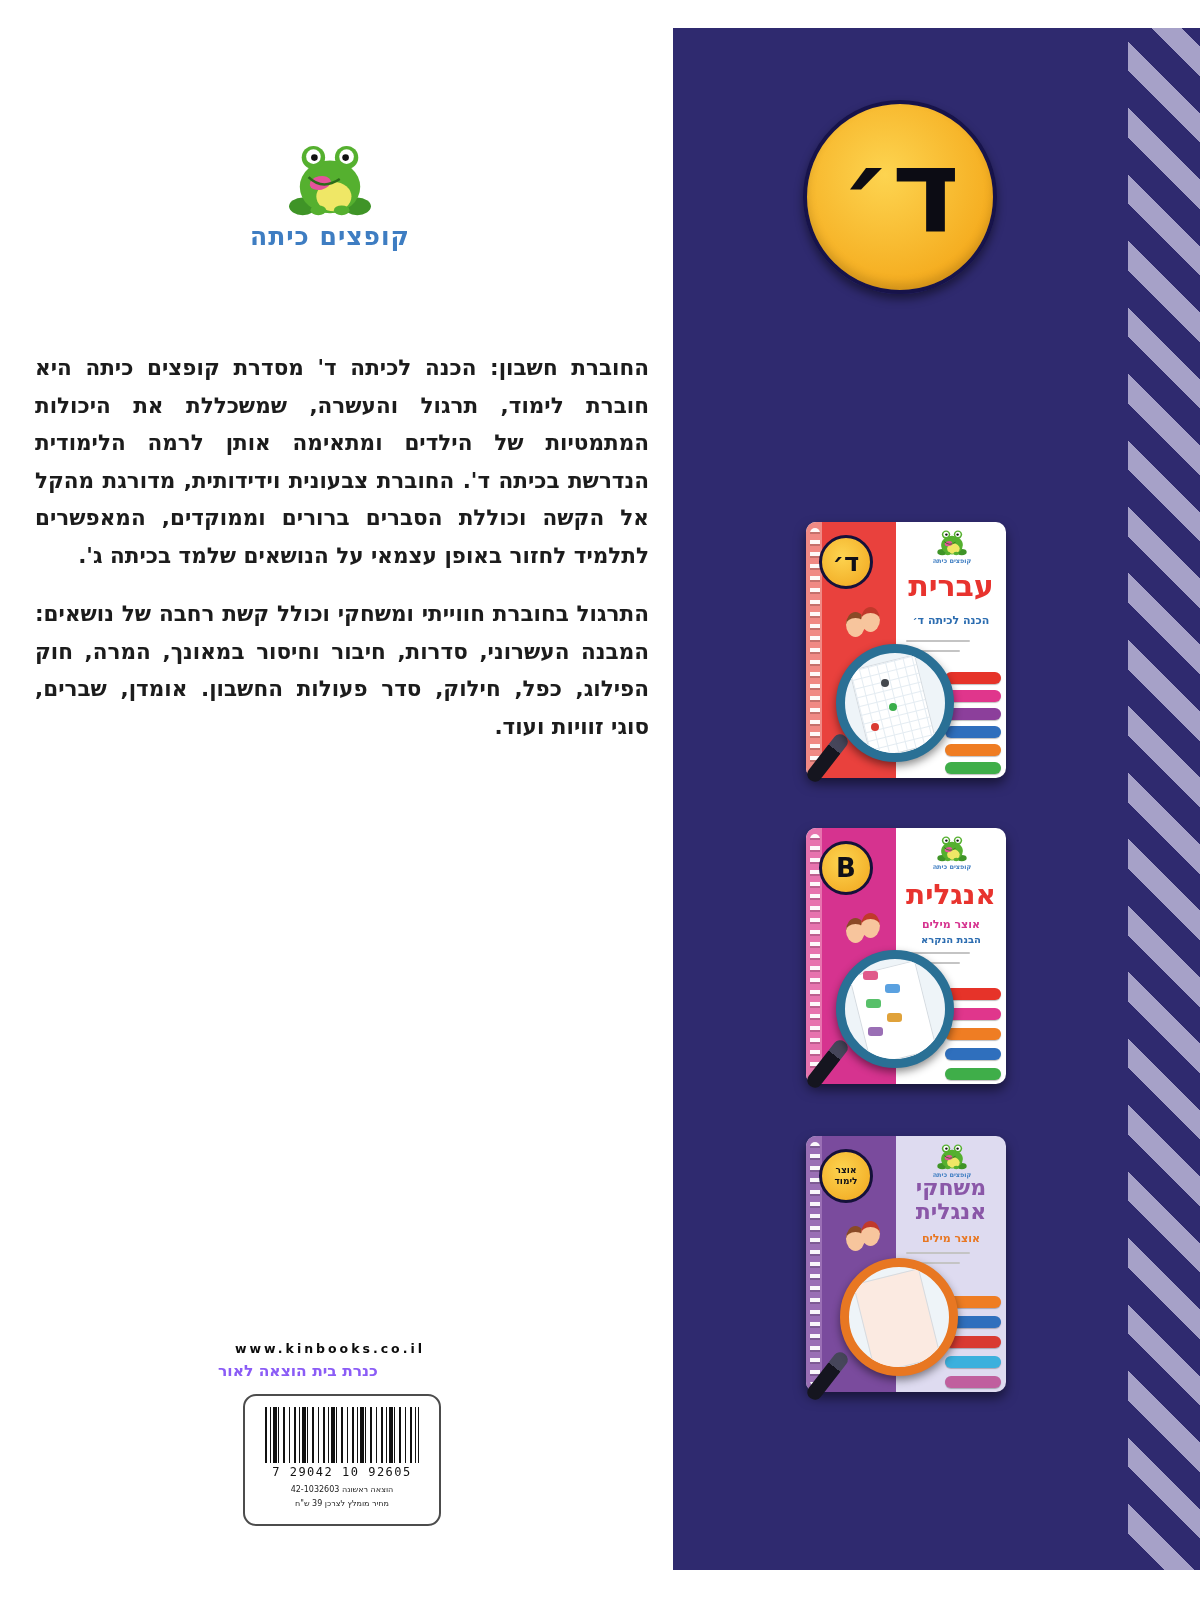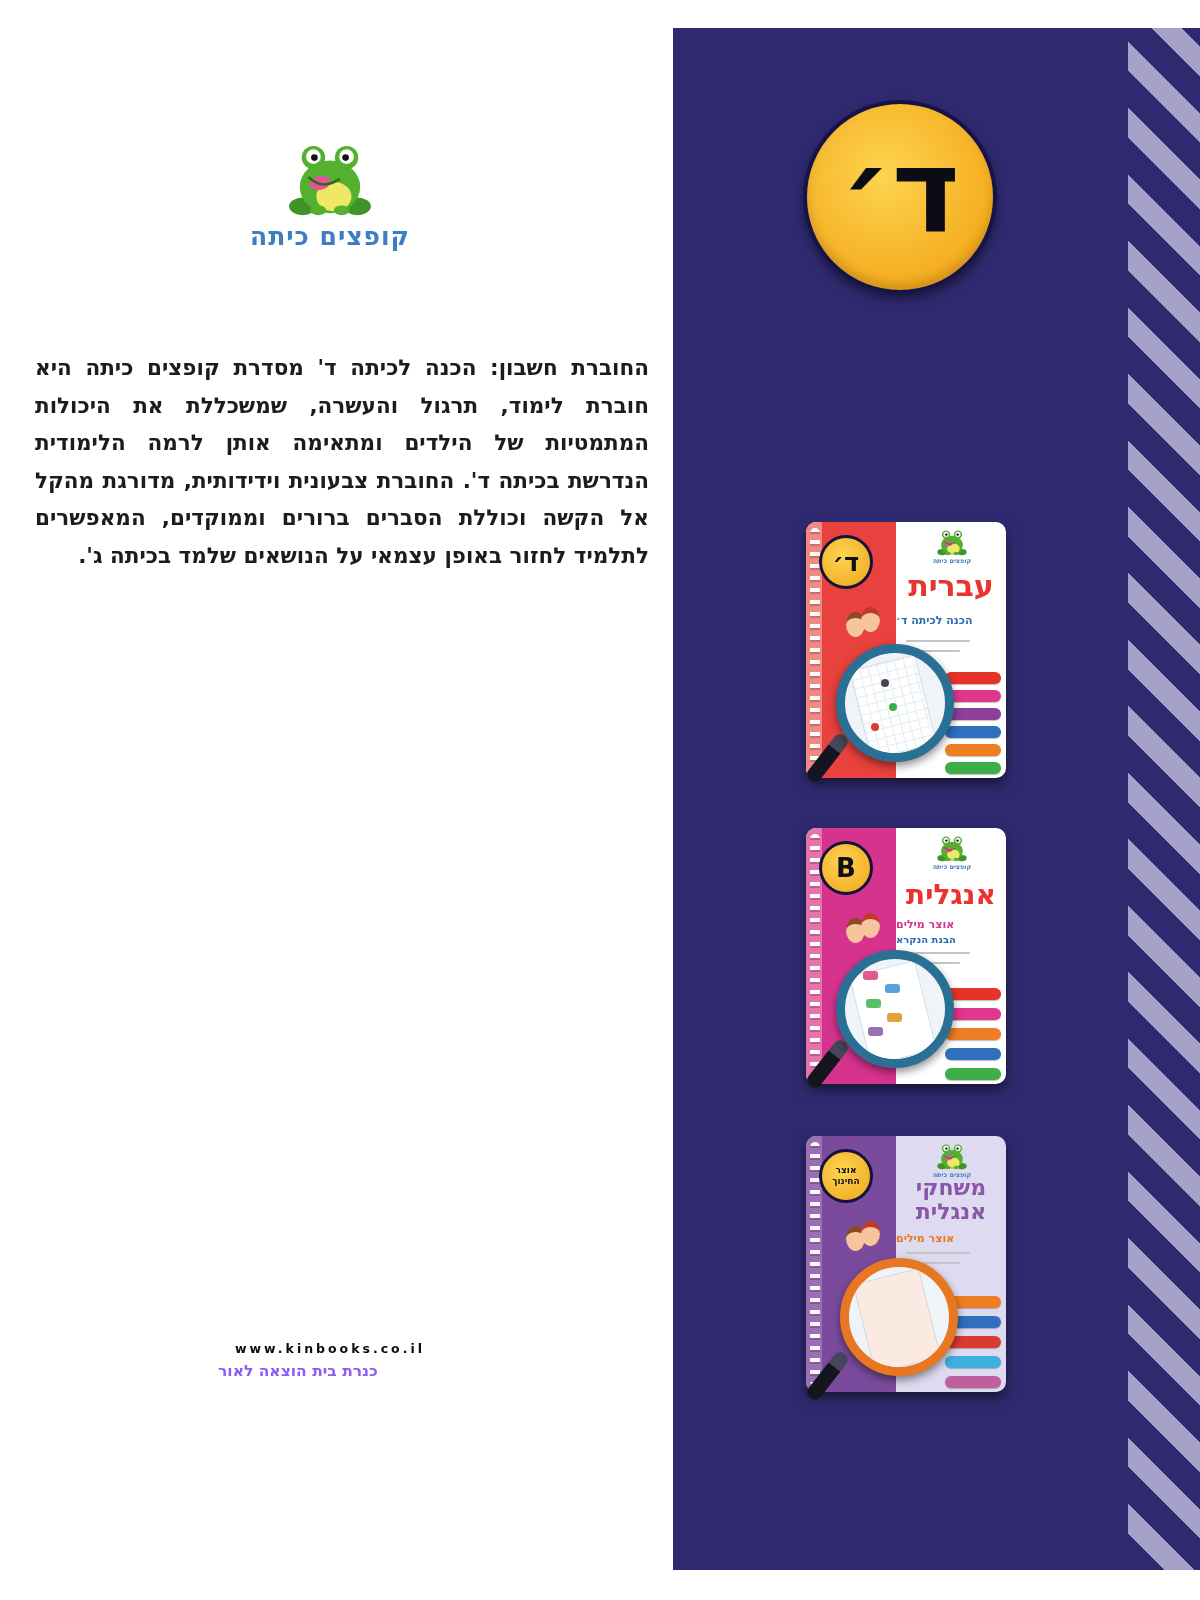--- a/index.html
+++ b/index.html
@@ -69,21 +69,21 @@
   .b3 .badge{font-size:9px;line-height:1.2;direction:rtl;}
 
   .mini-logo{position:absolute;right:14px;top:7px;width:80px;text-align:center;z-index:2;}
   .mini-logo svg{width:38px;height:28px;display:block;margin:0 auto;}
   .mini-label{font-size:6.5px;font-weight:bold;color:#3e7dc2;direction:rtl;}
 
   .title{position:absolute;right:0;width:55%;text-align:center;font-weight:bold;direction:rtl;z-index:2;}
   .b1 .title{top:46px;font-size:30px;color:#e8332e;}
   .b2 .title{top:50px;font-size:28px;color:#e8332e;}
   .b3 .title{top:40px;font-size:22px;line-height:24px;color:#8a57a8;}
-  .sub{position:absolute;right:0;width:55%;text-align:left;font-weight:bold;direction:rtl;z-index:2;}
+  .sub{position:absolute;right:0;width:55%;text-align:center;font-weight:bold;direction:rtl;z-index:2;}
   .b1 .sub.s1{top:92px;font-size:11px;color:#2b6cb0;}
   .b2 .sub.s1{top:90px;font-size:11px;color:#d6338f;}
   .b2 .sub.s2{top:106px;font-size:10px;color:#2b6cb0;}
   .b3 .sub.s1{top:96px;font-size:11px;color:#e87722;}
   .gray-line{position:absolute;height:2px;background:#c4c4c4;border-radius:1px;z-index:2;}
 
   .pills{position:absolute;right:5px;width:56px;display:flex;flex-direction:column;z-index:2;}
   .b1 .pills{top:150px;gap:6px;}
   .b2 .pills,.b3 .pills{top:160px;gap:8px;}
   .pill{height:12px;border-radius:6px;box-shadow:0 1px 1px rgba(0,0,0,.25);}
@@ -138,24 +138,31 @@
 
   <div class="brand">
     <svg>
         <use href="#frog"></use>
       </svg>
     <div class="brand-label">קופצים כיתה</div>
   </div>
 
   <div class="copy">
     <p>החוברת חשבון: הכנה לכיתה ד' מסדרת קופצים כיתה היא חוברת לימוד, תרגול והעשרה, שמשכללת את היכולות המתמטיות של הילדים ומתאימה אותן לרמה הלימודית הנדרשת בכיתה ד'. החוברת צבעונית וידידותית, מדורגת מהקל אל הקשה וכוללת הסברים ברורים וממוקדים, המאפשרים לתלמיד לחזור באופן עצמאי על הנושאים שלמד בכיתה ג'.</p>
+    <p>התרגול בחוברת חווייתי ומשחקי וכולל קשת רחבה של נושאים: המבנה העשרוני, סדרות, חיבור וחיסור במאונך, המרה, חוק הפילוג, כפל, חילוק, סדר פעולות החשבון. אומדן, שברים, סוגי זוויות ועוד.</p>
   </div>
 
   <div class="site">www.kinbooks.co.il</div>
   <div class="pub">כנרת בית הוצאה לאור</div>
+  <div class="barcode-box">
+    <div class="bars"></div>
+    <div class="bar-digits">7 29042 10 92605</div>
+    <div class="bar-sub s1">הוצאה ראשונה 42-1032603</div>
+    <div class="bar-sub s2">מחיר מומלץ לצרכן 39 ש"ח</div>
+  </div>
 
   <div class="panel">
     <div class="stripes"></div>
 
     <div class="grade-badge">
       <span>ד׳</span>
     </div>
 
     <div class="book b1">
       <div class="card">
@@ -227,21 +234,21 @@
         <div class="chips"></div>
       </div>
       <div class="mag-handle"></div>
     </div>
 
     <div class="book b3">
       <div class="card">
         <div class="spine"></div>
         <div class="badge">
           <span>אוצר</span>
-          <span>החינוך</span>
+          <span>לימוד</span>
         </div>
         <div class="mini-logo">
           <svg>
               <use href="#frog"></use>
             </svg>
           <div class="mini-label">קופצים כיתה</div>
         </div>
         <div class="title">
           <span>משחקי</span><br>
           <span>אנגלית</span>

